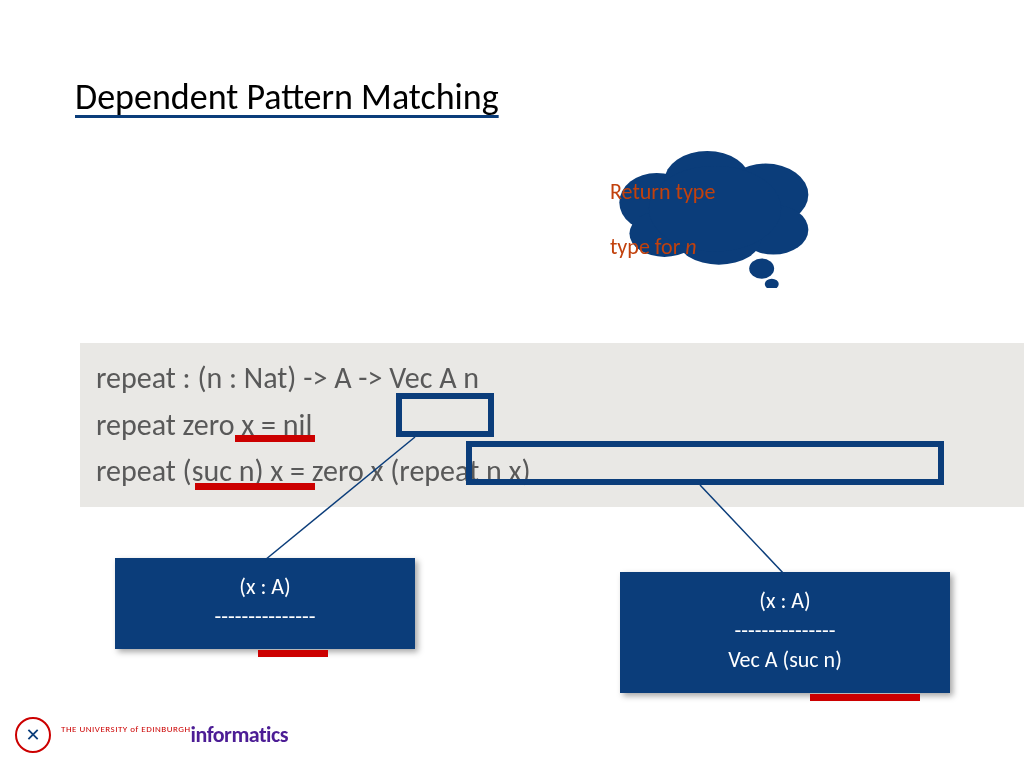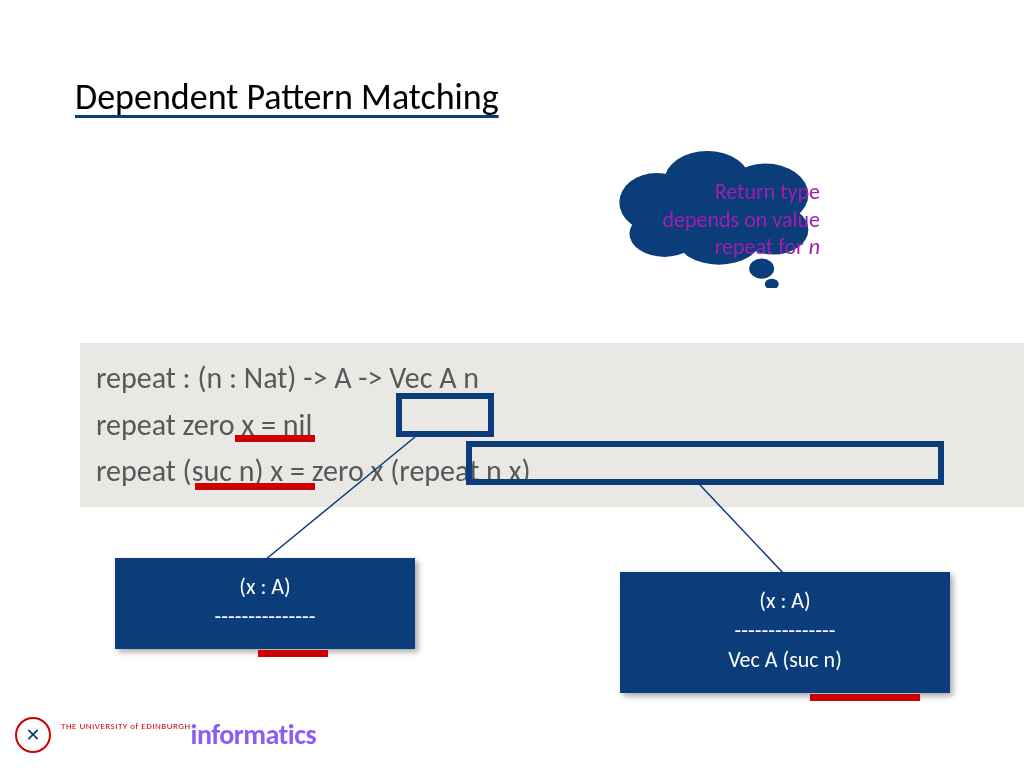--- a/index.html
+++ b/index.html
@@ -27,22 +27,22 @@
     left: 580px;
     top: 148px;
     width: 270px;
     height: 140px;
   }
   .cloud-text {
     position: absolute;
     left: 610px;
     top: 178px;
     width: 210px;
-    color: #a21caf;
-    text-align: right;
+    color: #c2410c;
+    text-align: left;
     font-size: 22px;
     line-height: 1.25;
     z-index: 5;
   }
   .cloud-text em { font-style: italic; }
   .code-block {
     position: absolute;
     left: 80px;
     top: 343px;
     width: 1000px;
@@ -95,21 +95,21 @@
   .crest {
     width: 36px; height: 36px;
     background: #fff;
     border: 2px solid #cc0000;
     border-radius: 50%;
     display:flex;align-items:center;justify-content:center;
     font-size: 18px; color:#0b3d7a;
   }
   .logo-text { display:flex;flex-direction:row;line-height:1; }
   .logo-uni { font-size:9px; letter-spacing:0.5px; color:#cc0000; font-weight:400; }
-  .logo-inf { font-size:28px; color:#8b5cf6; font-weight:700; letter-spacing:-0.5px; }
+  .logo-inf { font-size:22px; color:#4c1d95; font-weight:700; letter-spacing:-0.5px; }
 </style>
 </head>
 <body>
 
 <div class="title">Dependent Pattern Matching</div>
 
 <svg class="cloud" viewBox="0 0 270 180">
   <g fill="#0b3d7a">
     <ellipse cx="60" cy="70" rx="48" ry="38"></ellipse>
     <ellipse cx="125" cy="42" rx="55" ry="38"></ellipse>
@@ -117,22 +117,22 @@
     <ellipse cx="210" cy="105" rx="45" ry="32"></ellipse>
     <ellipse cx="140" cy="115" rx="55" ry="35"></ellipse>
     <ellipse cx="70" cy="110" rx="45" ry="30"></ellipse>
     <ellipse cx="135" cy="78" rx="85" ry="55"></ellipse>
     <ellipse cx="195" cy="155" rx="16" ry="13"></ellipse>
     <ellipse cx="208" cy="175" rx="9" ry="7"></ellipse>
   </g>
 </svg>
 <div class="cloud-text">
   <span>Return type</span><br>
-  <span>depends on value</span><br>
-  <span>repeat for </span><em>n</em>
+  <br>
+  <span>type for </span><em>n</em>
 </div>
 
 <div class="code-block">
   <div>repeat : (n : Nat) -&gt; A -&gt; Vec A n</div>
   <div>repeat zero x = nil</div>
   <div>repeat (suc n) x = zero x (repeat n x)</div>
 </div>
 
 <div class="red-under" style="left:235px; top:435px; width:80px;"></div>
 <div class="red-under" style="left:195px; top:483px; width:120px;"></div>

